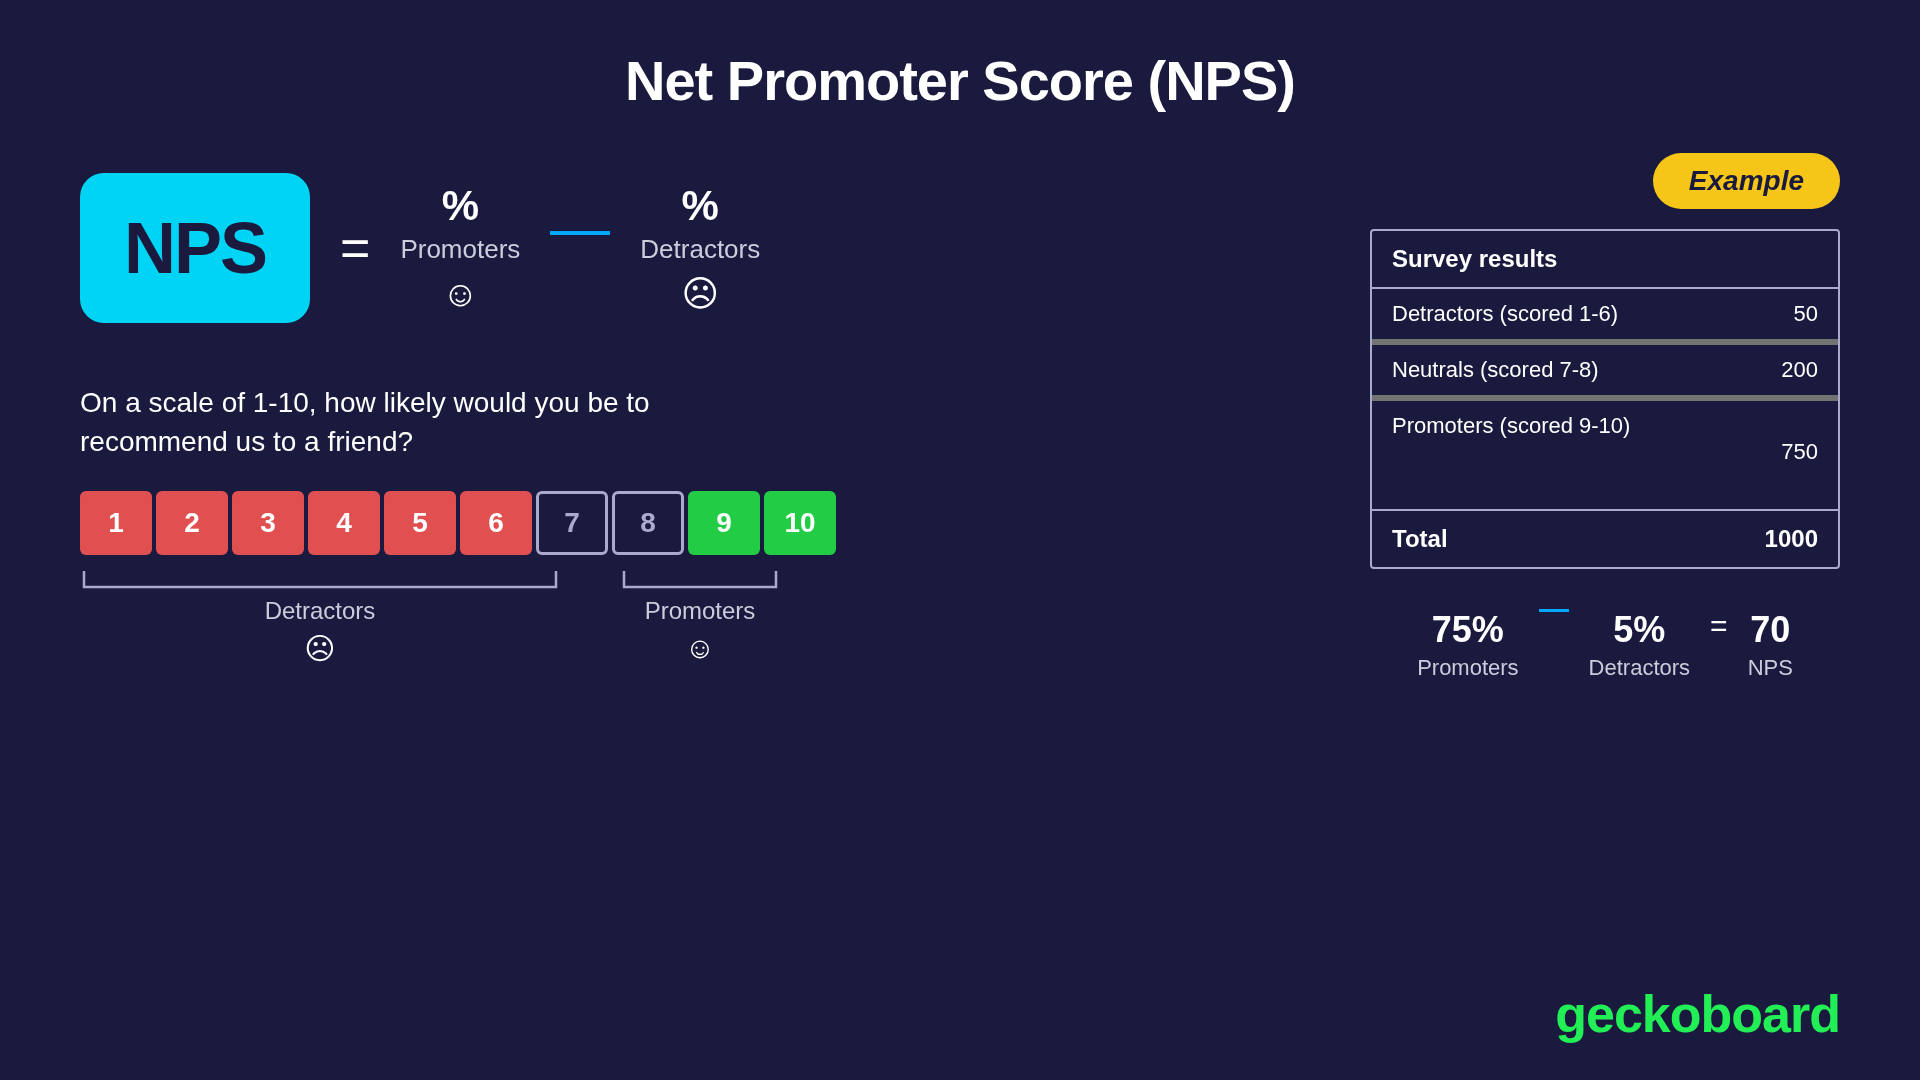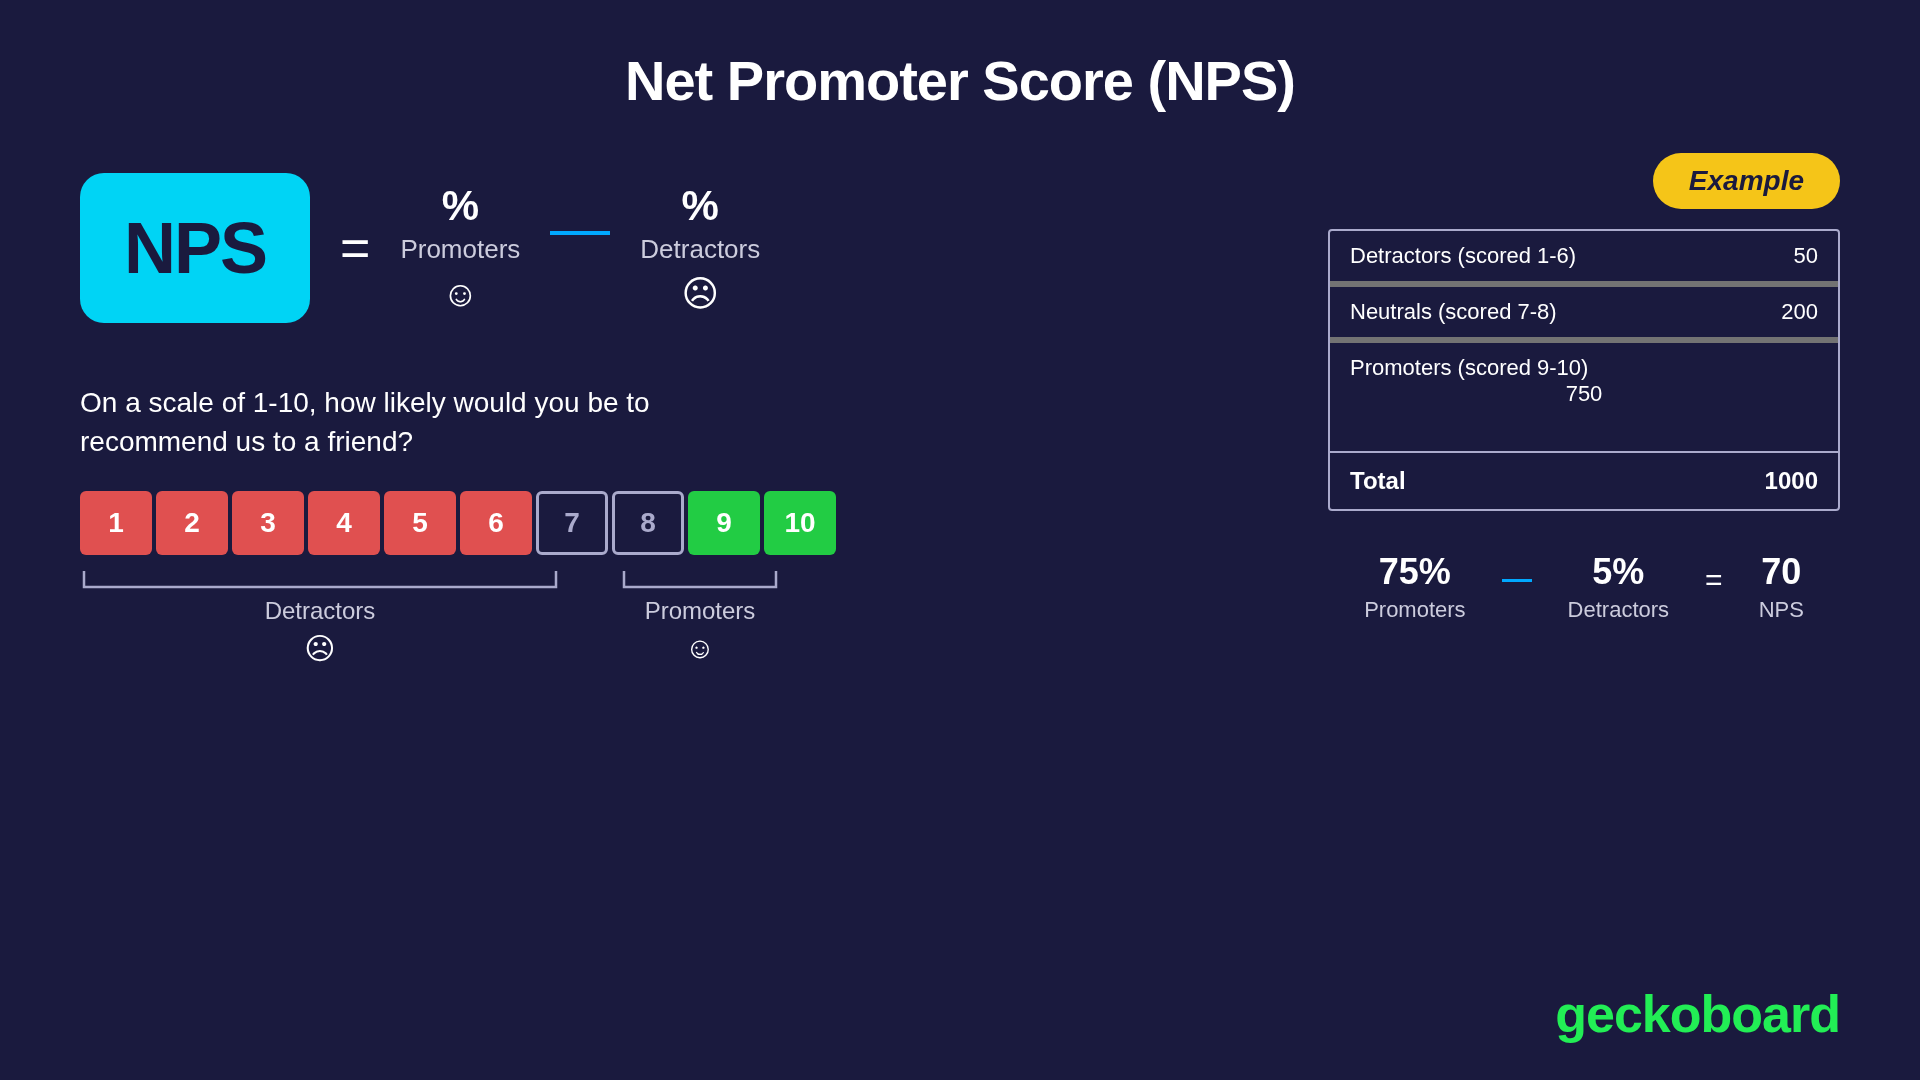--- a/index.html
+++ b/index.html
@@ -165,21 +165,21 @@
       margin-top: 6px;
     }
 
     .bracket-emoji {
       font-size: 30px;
       margin-top: 6px;
     }
 
     
     .right-section {
-      width: 512px;
+      width: 470px;
       margin-top: -20px;
     }
 
     
     .example-badge {
       background-color: #f5c518;
       border-radius: 28px;
       padding: 12px 36px;
       display: inline-block;
       float: right;
@@ -229,28 +229,28 @@
       display: flex;
       justify-content: space-between;
       padding: 14px 20px;
       font-size: 24px;
       font-weight: 700;
       border-top: 2px solid #aaaacc;
       margin-top: 32px;
     }
 
     .table-value {
-      text-align: center;
+      text-align: right;
     }
 
     
     .calc-row {
       display: flex;
-      align-items: center;
-      gap: 36px;
+      align-items: flex-start;
+      gap: 20px;
       margin-top: 40px;
       justify-content: center;
     }
 
     .calc-term {
       display: flex;
       flex-direction: column;
       align-items: center;
       gap: 4px;
     }
@@ -364,20 +364,24 @@
 
   </div>
 
   <div class="right-section clearfix">
 
     <div class="example-badge">
       <span class="example-text">Example</span>
     </div>
 
     <div class="survey-table">
+      <div class="table-header">
+        <span>Survey results</span>
+        <span></span>
+      </div>
       <div id="table-body">
           <div class="table-row">
       <span>Detractors (scored 1-6)</span>
       <span class="table-value">50</span>
     </div>
           <div class="table-row">
       <span>Neutrals (scored 7-8)</span>
       <span class="table-value">200</span>
     </div>
           <div class="table-row">

